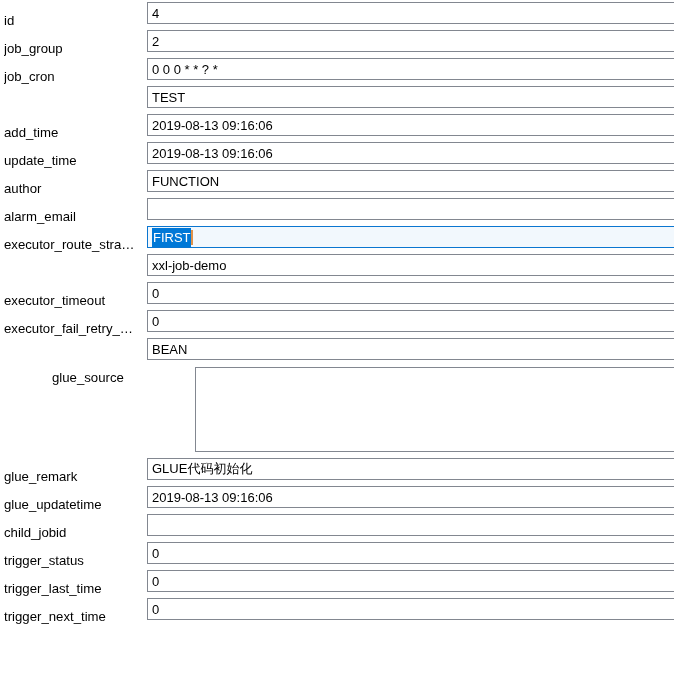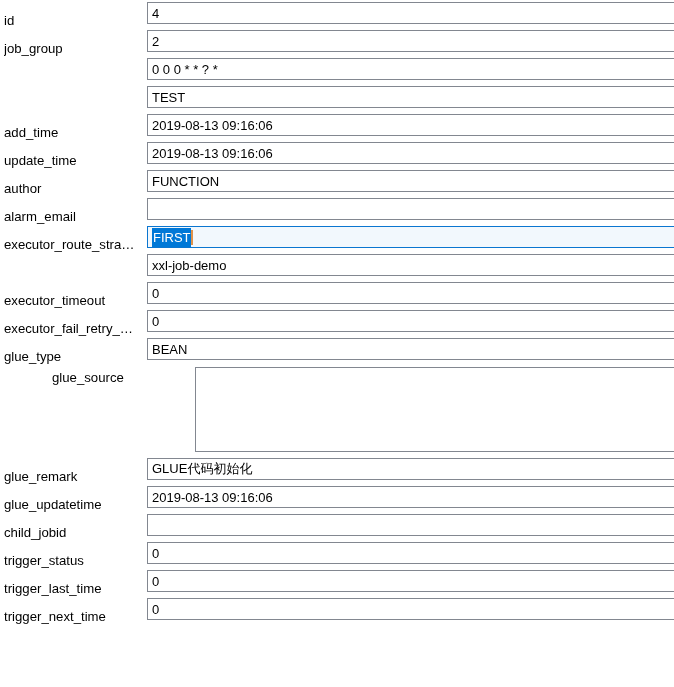--- a/index.html
+++ b/index.html
@@ -121,20 +121,21 @@
 <div id="form-grid">
     <div class="field-row">
       <div class="field-label">id</div>
       <input type="text" class="field-input" value="4" style="">
     </div>
     <div class="field-row">
       <div class="field-label">job_group</div>
       <input type="text" class="field-input" value="2" style="">
     </div>
     <div class="field-row">
+      <div class="field-label">job_cron</div>
       <input type="text" class="field-input" value="0 0 0 * * ? *" style="">
     </div>
     <div class="field-row">
       <input type="text" class="field-input" value="TEST" style="">
     </div>
     <div class="field-row">
       <div class="field-label">add_time</div>
       <input type="text" class="field-input" value="2019-08-13 09:16:06" style="">
     </div>
     <div class="field-row">
@@ -161,21 +162,20 @@
     </div>
     <div class="field-row">
       <div class="field-label">executor_timeout</div>
       <input type="text" class="field-input" value="0" style="">
     </div>
     <div class="field-row">
       <div class="field-label">executor_fail_retry_…</div>
       <input type="text" class="field-input" value="0" style="">
     </div>
     <div class="field-row">
-      <div class="field-label">glue_type</div>
       <input type="text" class="field-input" value="BEAN" style="">
     </div>
     <div class="field-row tall">
       <div class="field-label">glue_source</div>
       <textarea class="field-input textarea" style=""></textarea>
     </div>
     <div class="field-row">
       <div class="field-label">glue_remark</div>
       <input type="text" class="field-input" value="GLUE代码初始化" style="">
     </div>

